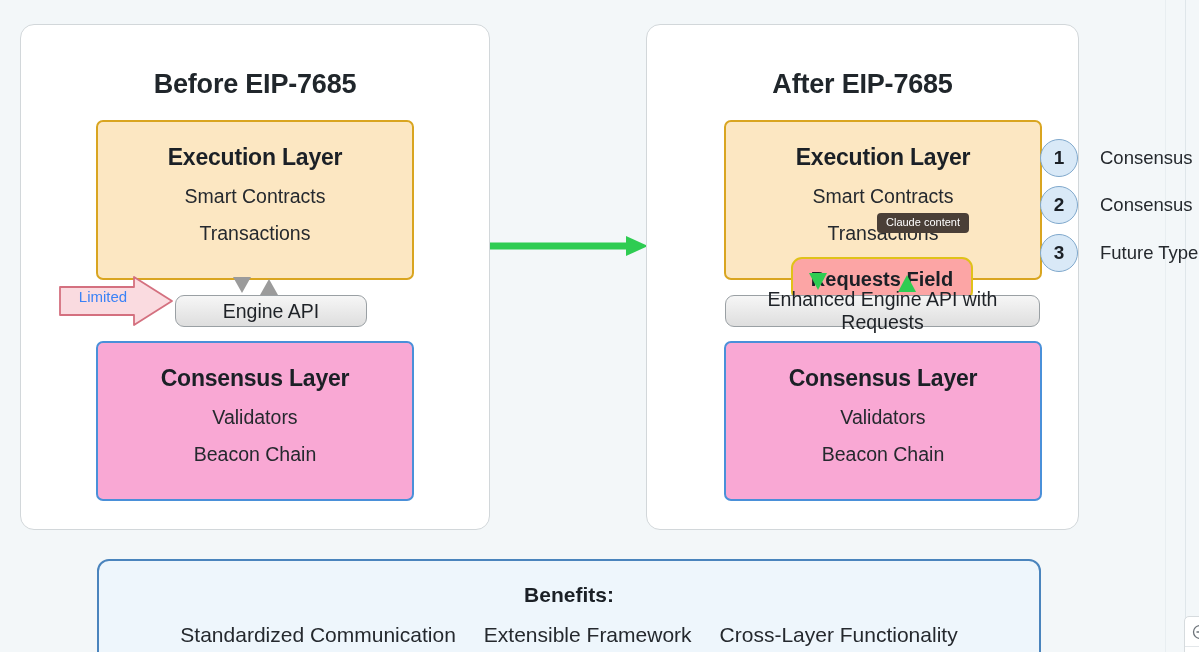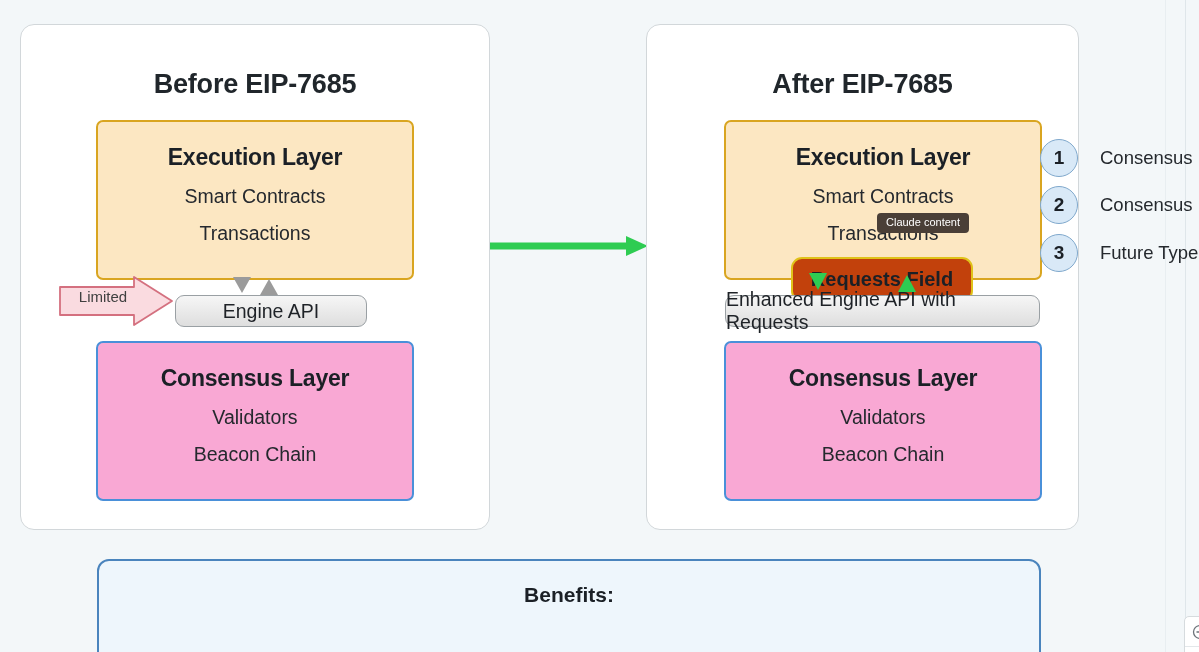--- a/index.html
+++ b/index.html
@@ -104,21 +104,21 @@
     border: 1.4px solid #9aa0a4;
     border-radius: 9px;
     display: flex;
     align-items: center;
     justify-content: center;
     font-size: 19.5px;
     color: #1e2227;
     height: 32px;
   }
   #engine-before { left: 174px; top: 294px; width: 160px; }
-  #engine-after  { left: 724px; top: 294px; width: 315px; }
+  #engine-after  { left: 724px; top: 294px; width: 315px; text-align: center; }
 
   
   .tri {
     position: absolute;
     width: 0; height: 0;
   }
   .tri-down {
     border-left: 9px solid transparent;
     border-right: 9px solid transparent;
     border-top: 16px solid #9b9b9b;
@@ -145,21 +145,21 @@
   #tri-g1 { left: 808px; top: 272px; }
   #tri-g2 { left: 897px; top: 274px; }
 
   
   #requests-field {
     position: absolute;
     left: 790px;
     top: 256px;
     width: 182px;
     height: 45px;
-    background: #c2410c;
+    background: #fca5a5;
     border: 2.4px solid #e0c219;
     border-radius: 11px;
     display: flex;
     align-items: center;
     justify-content: center;
     font-size: 20px;
     font-weight: bold;
     color: #1b2026;
   }
 
@@ -171,21 +171,21 @@
     width: 116px;
     height: 52px;
   }
   #limited-arrow .lbl {
     position: absolute;
     left: 8px;
     top: 13px;
     width: 74px;
     text-align: center;
     font-size: 15px;
-    color: #404040;
+    color: #3b82f6;
   }
 
   
   #transition-arrow {
     position: absolute;
     left: 490px;
     top: 233px;
     width: 158px;
     height: 26px;
   }
@@ -372,20 +372,25 @@
     <div class="legend-circle">2</div>
     <div class="legend-label">Consensus</div>
   </div>
   <div class="legend-row" id="legend-3">
     <div class="legend-circle">3</div>
     <div class="legend-label">Future Type</div>
   </div>
 
   <div id="benefits-box">
     <div id="benefits-title">Benefits:</div>
+    <div id="benefits-items">
+      <span class="benefit-item">Standardized Communication</span>
+      <span class="benefit-item">Extensible Framework</span>
+      <span class="benefit-item">Cross-Layer Functionality</span>
+    </div>
   </div>
 
   <div id="zoom-control">
     <div class="zoom-btn">
       <svg width="16" height="16" viewBox="0 0 16 16">
         <circle cx="8" cy="8" r="6.5" fill="none" stroke="#6b7278" stroke-width="1.3"></circle>
         <line x1="8" y1="4.5" x2="8" y2="11.5" stroke="#6b7278" stroke-width="1.3"></line>
         <line x1="4.5" y1="8" x2="11.5" y2="8" stroke="#6b7278" stroke-width="1.3"></line>
       </svg>
     </div>

